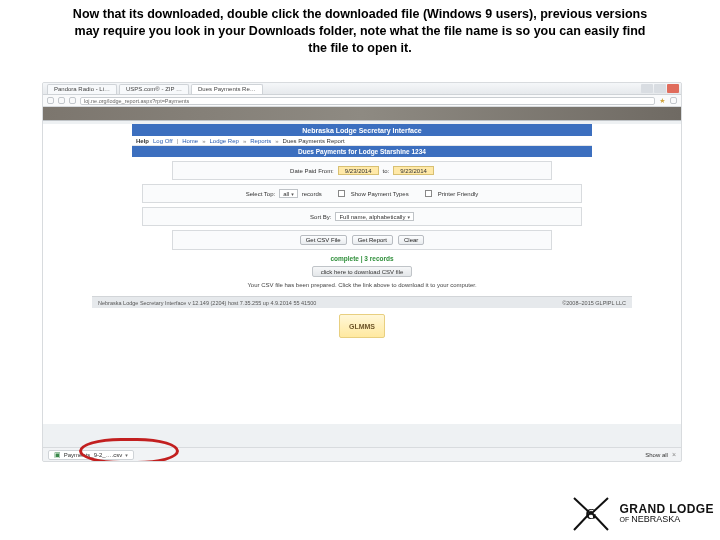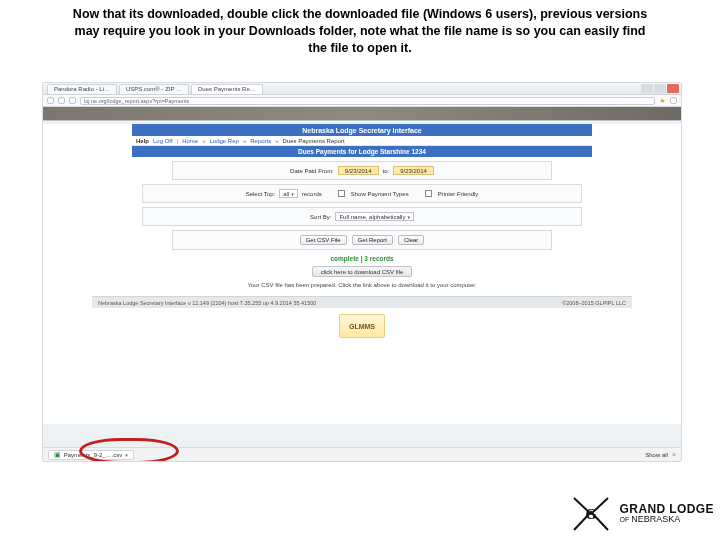--- a/index.html
+++ b/index.html
@@ -167,21 +167,21 @@
   }
   .logo .sq svg{width:46px;height:46px;}
   .logo .txt{display:flex;flex-direction:column;line-height:1;}
   .logo .l1{font-size:12px;font-weight:800;letter-spacing:0.4px;color:#111;}
   .logo .l2{font-size:9px;color:#111;}
   .logo .l2 .of{font-size:7px;font-weight:normal;margin-right:2px;}
 </style>
 </head>
 <body>
 
-<div class="instruction">Now that its downloaded, double click the downloaded file (Windows 6 users), previous versions may require you look in your Downloads folder, note what the file name is so you can easily find the file to open it.</div>
+<div class="instruction">Now that its downloaded, double click the downloaded file (Windows 9 users), previous versions may require you look in your Downloads folder, note what the file name is so you can easily find the file to open it.</div>
 
 <div class="shot">
 
   <div class="win-title">
     <div class="tabrow">
       <span class="tab">Pandora Radio - Li…</span>
       <span class="tab">USPS.com® - ZIP …</span>
       <span class="tab active">Dues Payments Re…</span>
     </div>
     <div class="winbtns">

